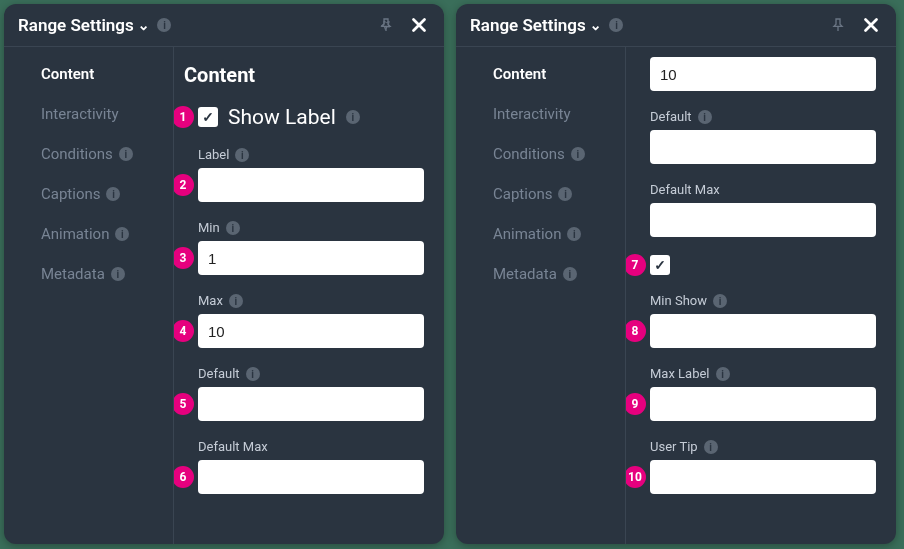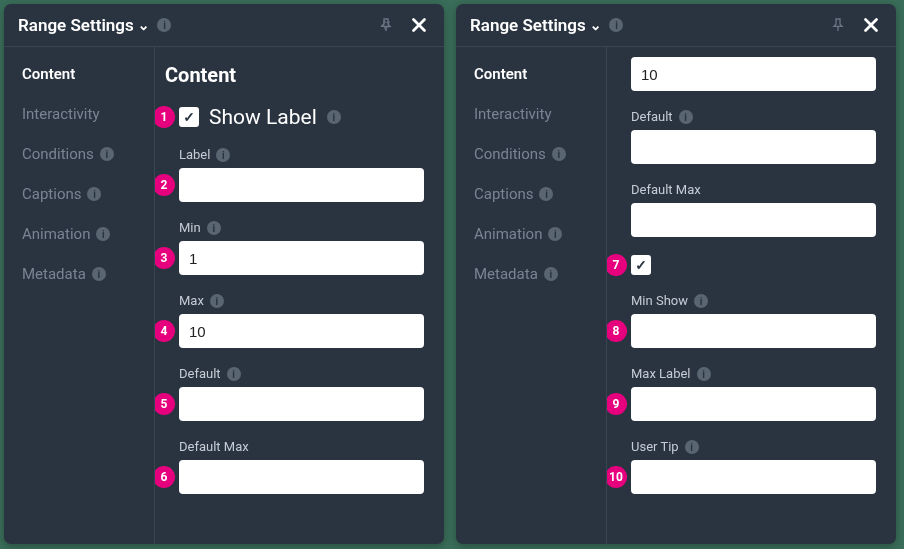--- a/index.html
+++ b/index.html
@@ -8,21 +8,21 @@
     font-family: -apple-system, BlinkMacSystemFont, "Segoe UI", Roboto, sans-serif;
     width: 904px;
     height: 549px;
     overflow: hidden;
     display: flex;
     gap: 12px;
     padding: 4px;
   }
   .panel {
     background: #2a3440;
-    border-radius: 7px;
+    border-radius: 12px;
     width: 440px;
     height: 540px;
     display: flex;
     flex-direction: column;
     box-shadow: 0 2px 8px rgba(0,0,0,0.3);
     position: relative;
   }
   .panel-header {
     display: flex;
     align-items: center;
@@ -63,20 +63,21 @@
   }
   .close-icon {
     width: 22px; height: 22px;
     color: #fff;
     cursor: pointer;
   }
   .panel-body {
     display: flex;
     flex: 1;
     overflow: hidden;
+    padding-left: 19px;
   }
   .sidebar {
     width: 150px;
     padding: 18px 0 18px 18px;
     display: flex;
     flex-direction: column;
     gap: 22px;
   }
   .sidebar-item {
     color: #788494;

